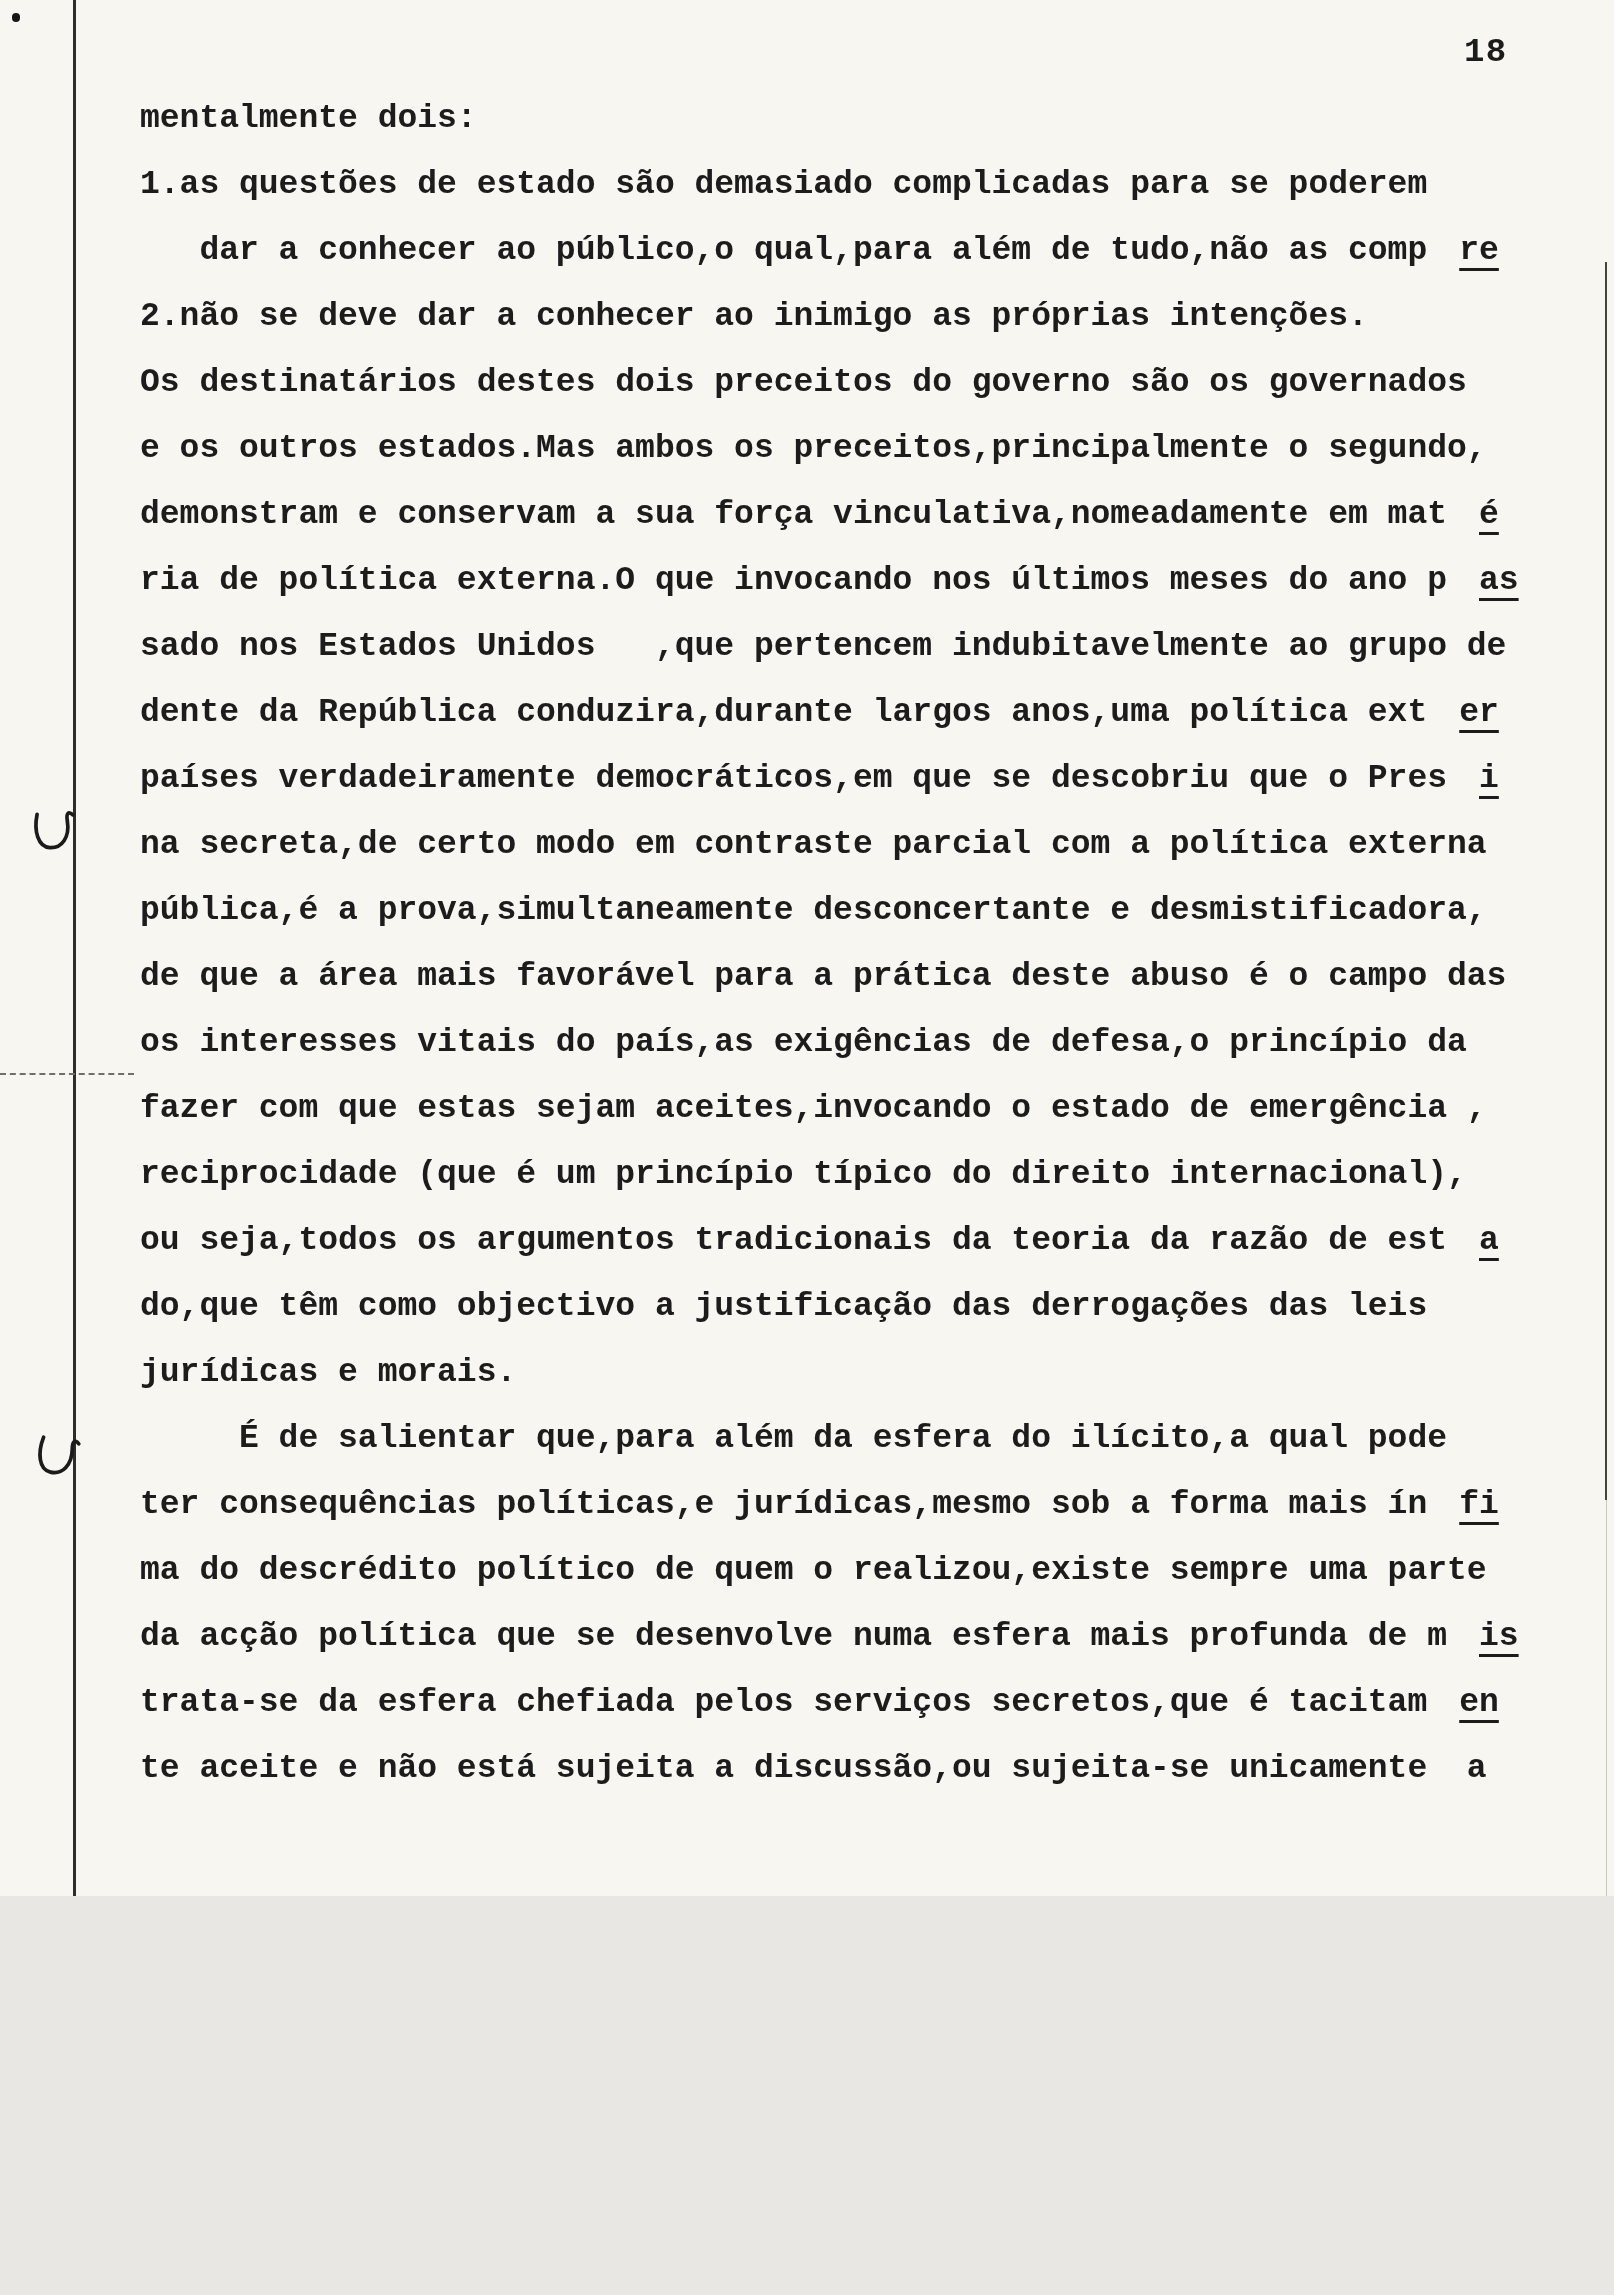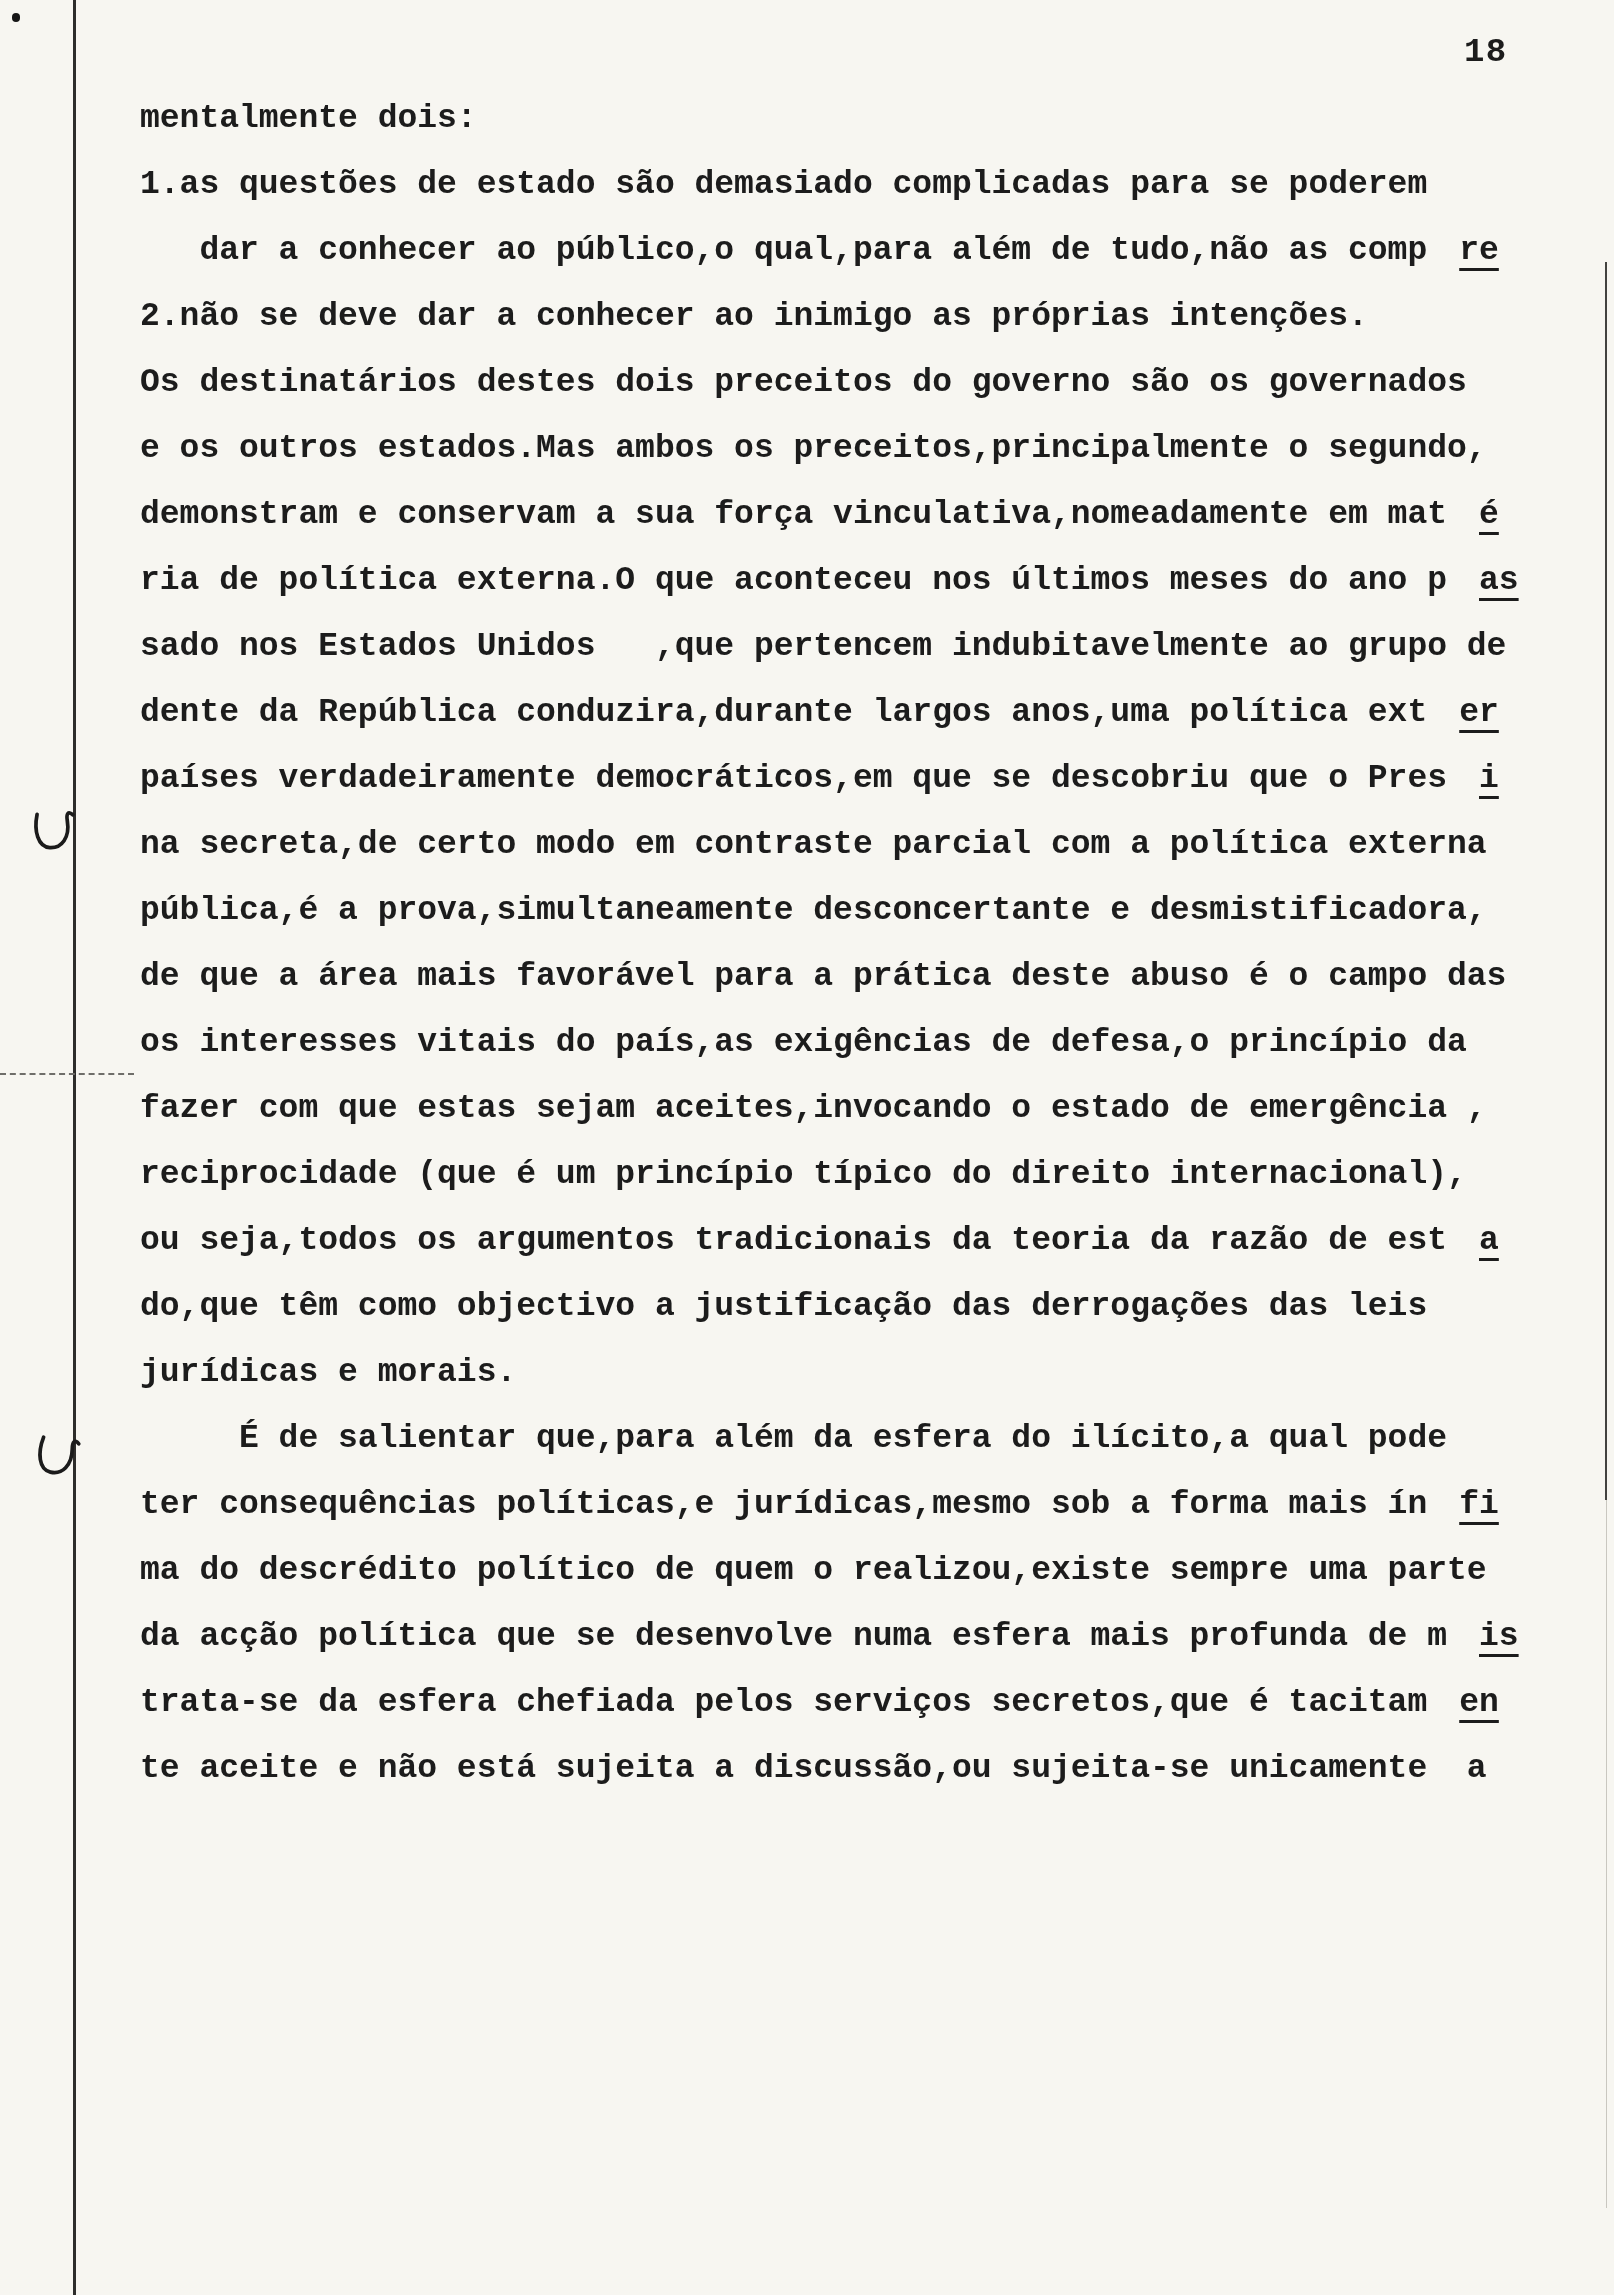--- a/index.html
+++ b/index.html
@@ -1,20 +1,20 @@
 <!DOCTYPE html>
 <html style="font-size:10.5px"><head>
 <meta charset="utf-8">
 <style>
   html, body { margin: 0; padding: 0; }
   body { background: #e8e7e3; }
   .page {
     position: relative;
     width: 1614px;
-    height: 2295px;
+    height: 1896px;
     background: #f7f6f1;
     overflow: hidden;
     font-family: "Liberation Mono", "DejaVu Sans Mono", monospace;
     color: #1c1c1c;
   }
   
   .left-rule {
     position: absolute;
     left: 73px; top: 0;
     width: 2.6px; height: 2295px;
@@ -99,21 +99,21 @@
   <div class="page-number">18</div>
 
   <div class="text-block">
       <div class="line"><span>mentalmente dois:</span></div>
       <div class="line"><span>1.as questões de estado são demasiado complicadas para se poderem</span></div>
       <div class="line"><span>   dar a conhecer ao público,o qual,para além de tudo,não as comp</span><span class="u">re</span></div>
       <div class="line"><span>2.não se deve dar a conhecer ao inimigo as próprias intenções.</span></div>
       <div class="line"><span>Os destinatários destes dois preceitos do governo são os governados</span></div>
       <div class="line"><span>e os outros estados.Mas ambos os preceitos,principalmente o segundo,</span></div>
       <div class="line"><span>demonstram e conservam a sua força vinculativa,nomeadamente em mat</span><span class="u">é</span></div>
-      <div class="line"><span>ria de política externa.O que aconteceu nos últimos meses do ano p</span><span class="u">as</span></div>
+      <div class="line"><span>ria de política externa.O que invocando nos últimos meses do ano p</span><span class="u">as</span></div>
       <div class="line"><span>sado nos Estados Unidos   ,que pertencem indubitavelmente ao grupo de</span></div>
       <div class="line"><span>dente da República conduzira,durante largos anos,uma política ext</span><span class="u">er</span></div>
       <div class="line"><span>países verdadeiramente democráticos,em que se descobriu que o Pres</span><span class="u">i</span></div>
       <div class="line"><span>na secreta,de certo modo em contraste parcial com a política externa</span></div>
       <div class="line"><span>pública,é a prova,simultaneamente desconcertante e desmistificadora,</span></div>
       <div class="line"><span>de que a área mais favorável para a prática deste abuso é o campo das</span></div>
       <div class="line"><span>os interesses vitais do país,as exigências de defesa,o princípio da</span></div>
       <div class="line"><span>fazer com que estas sejam aceites,invocando o estado de emergência ,</span></div>
       <div class="line"><span>reciprocidade (que é um princípio típico do direito internacional),</span></div>
       <div class="line"><span>ou seja,todos os argumentos tradicionais da teoria da razão de est</span><span class="u">a</span></div>

